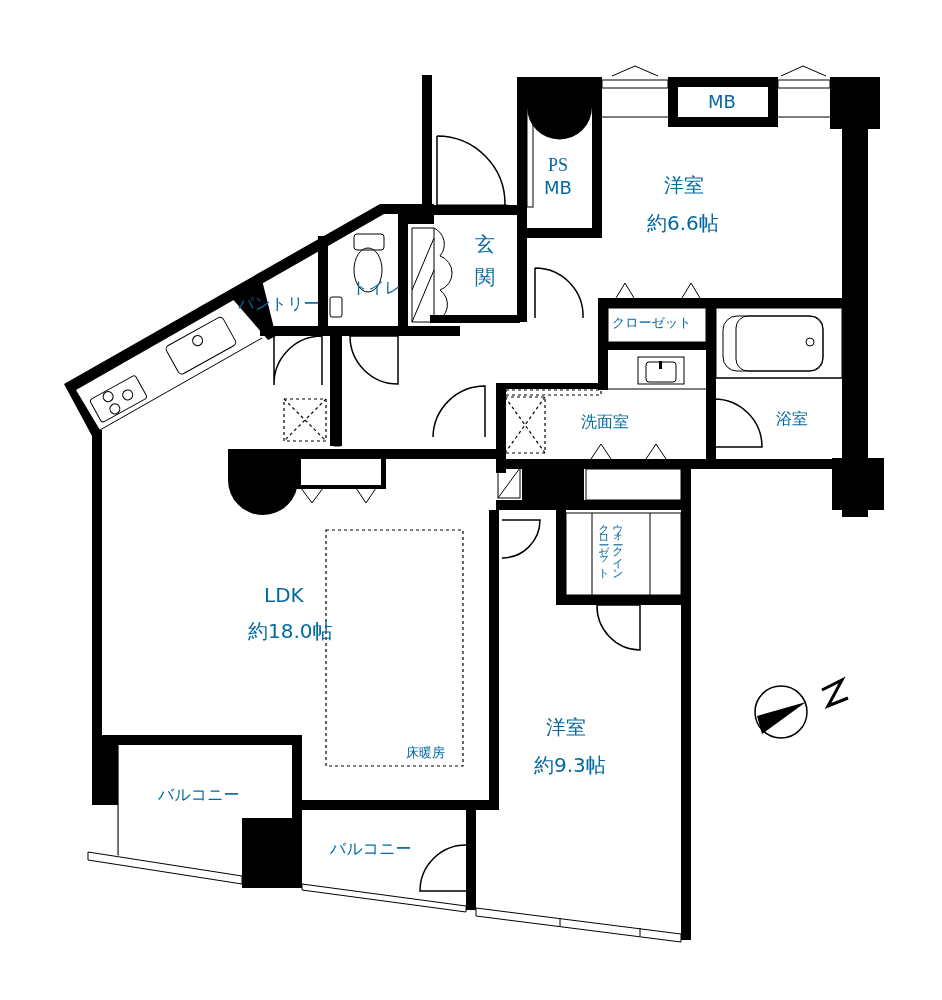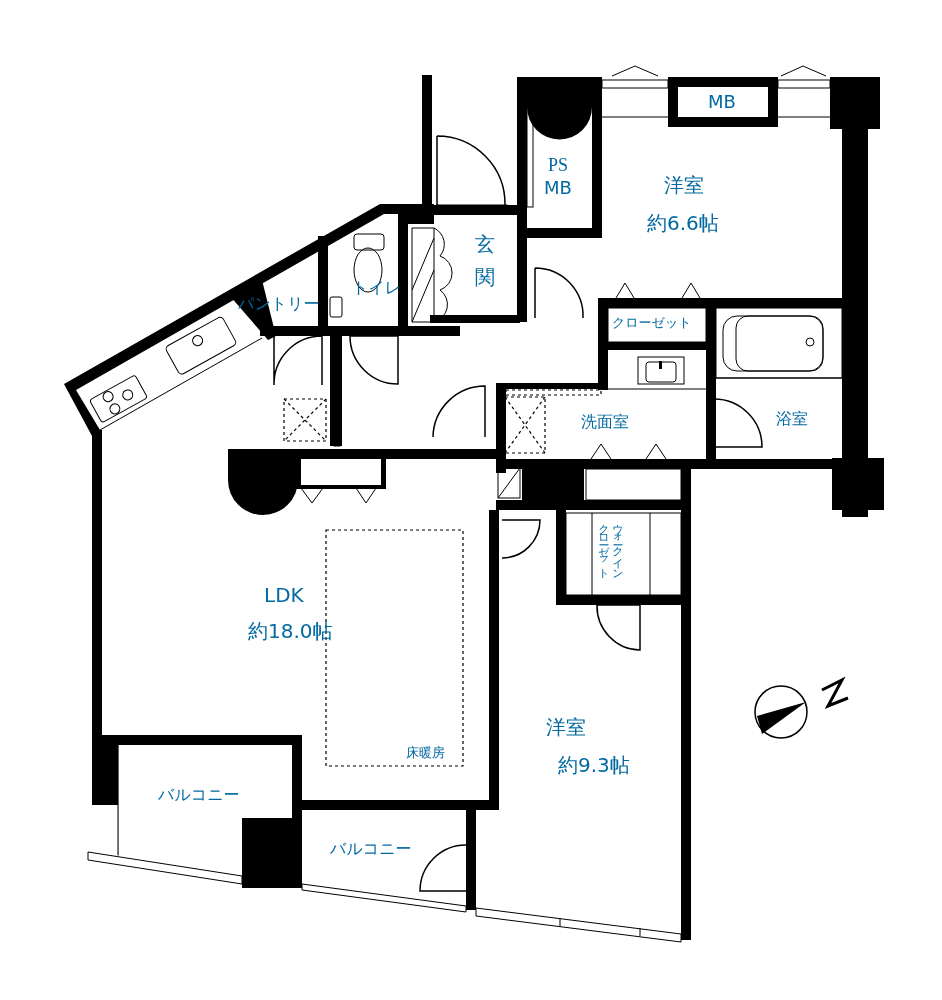--- a/index.html
+++ b/index.html
@@ -212,16 +212,16 @@
 <div class="lbl sm" style="left:776px;top:410px;text-align:center;">浴室</div>
 
 <div class="lbl vert" style="left:612px;top:516px;">ウォークイン</div>
 <div class="lbl vert" style="left:598px;top:516px;">クローゼット</div>
 
 <div class="lbl big" style="left:264px;top:584px;">LDK</div>
 <div class="lbl big" style="left:248px;top:620px;">約18.0帖</div>
 <div class="lbl xs" style="left:406px;top:746px;text-align:center;">床暖房</div>
 
 <div class="lbl big" style="left:546px;top:716px;">洋室</div>
-<div class="lbl big" style="left:534px;top:754px;margin-left:24px;">約9.3帖</div>
+<div class="lbl big" style="left:534px;top:754px;">約9.3帖</div>
 
 <div class="lbl sm" style="left:158px;top:786px;">バルコニー</div>
 <div class="lbl sm" style="left:330px;top:840px;">バルコニー</div>
 
 </body></html>

